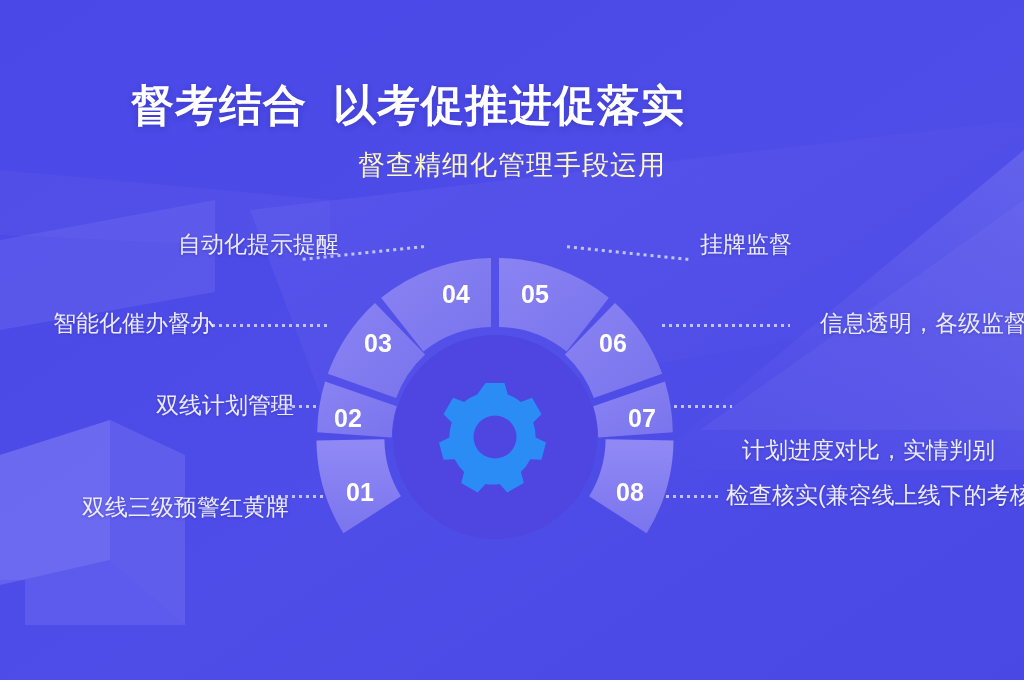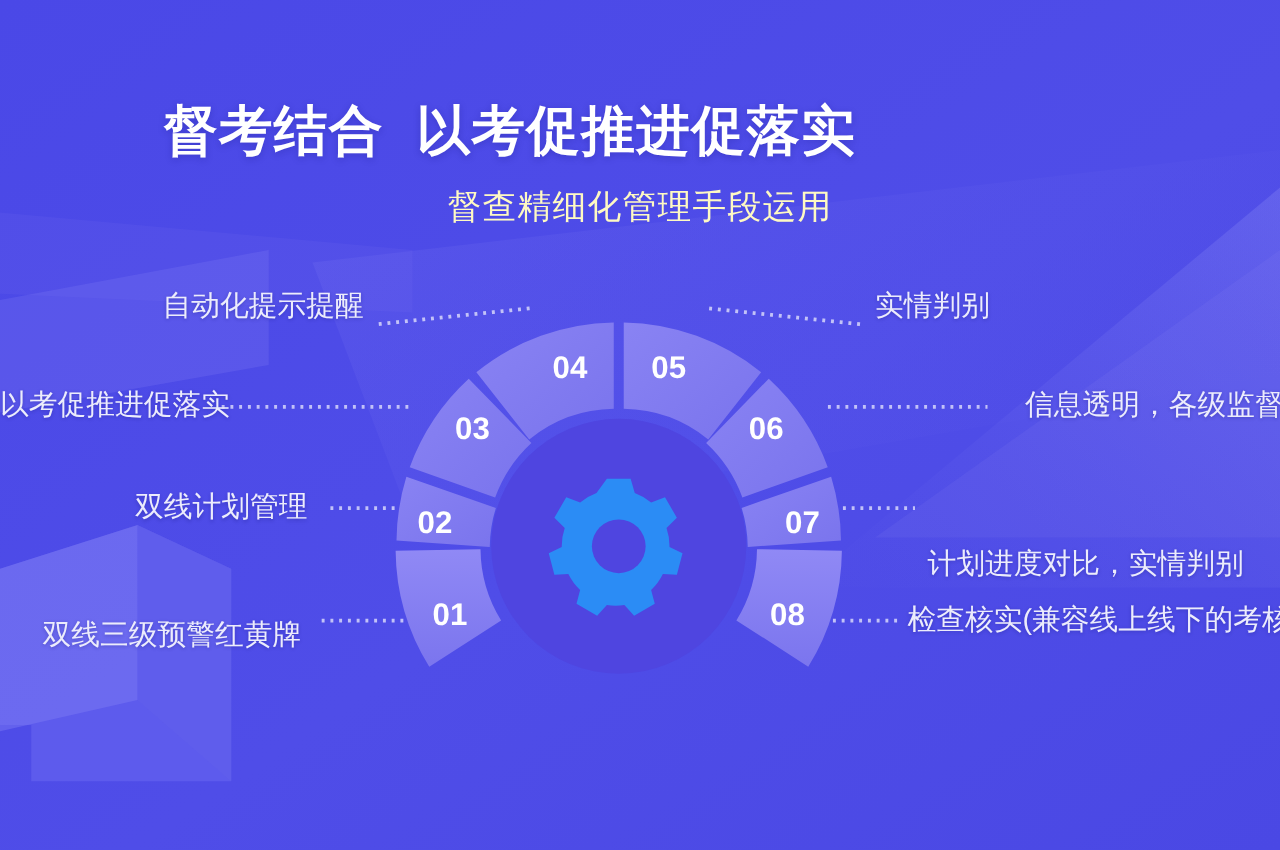--- a/index.html
+++ b/index.html
@@ -56,21 +56,21 @@
   }
 
   
   .label{
     position:absolute;z-index:6;
     font-size:23px;line-height:1;color:#ececfc;
     white-space:nowrap;font-weight:500;
     text-shadow:0 1px 3px rgba(20,20,110,.30);
   }
   .label.right{text-align:left;}
-  .label.left{text-align:right;}
+  .label.left{text-align:right;padding-left:48px;}
 </style>
 </head>
 <body>
 
 <div id="bg-layer">
   <svg width="1024" height="680" viewBox="0 0 1024 680" xmlns="http://www.w3.org/2000/svg">
     <defs>
       <linearGradient id="bgGrad" x1="0" y1="0" x2="1" y2="1">
         <stop offset="0%" stop-color="#4a48e7"></stop>
         <stop offset="55%" stop-color="#4f4de8"></stop>
@@ -174,20 +174,20 @@
         A 44 44 0 0 1 -9.5 47.0 L -17.3 55.5 L -33.8 46.0 L -30.9 35.0
         A 44 44 0 0 1 -40.3 22.2 L -51.5 22.8 L -56.0 5.5 L -45.6 0.5
         A 44 44 0 0 1 -43.2 -14.6 L -51.5 -22.8 L -42.0 -39.2 L -30.9 -35.0
         A 44 44 0 0 1 -17.8 -42.6 Z"></path>
       <circle cx="0" cy="0" r="21.5" fill="#4f45e0"></circle>
     </g>
   </svg>
 </div>
 
 <div class="label left" style="left:0px;top:233px;width:291px;">自动化提示提醒</div>
-<div class="label left" style="left:0px;top:312px;width:166px;">以考促推进促落实</div>
+<div class="label left" style="left:0px;top:312px;width:166px;">智能化催办督办</div>
 <div class="label left" style="left:0px;top:394px;width:246px;">双线计划管理</div>
 <div class="label left" style="left:0px;top:496px;width:241px;">双线三级预警红黄牌</div>
 
-<div class="label right" style="left:700px;top:233px;">实情判别</div>
+<div class="label right" style="left:700px;top:233px;">挂牌监督</div>
 <div class="label right" style="left:820px;top:312px;">信息透明，各级监督</div>
 <div class="label right" style="left:742px;top:394px;margin-top:45px;">计划进度对比，实情判别</div>
 <div class="label right" style="left:726px;top:484px;">检查核实(兼容线上线下的考核</div>
 
 </body></html>

